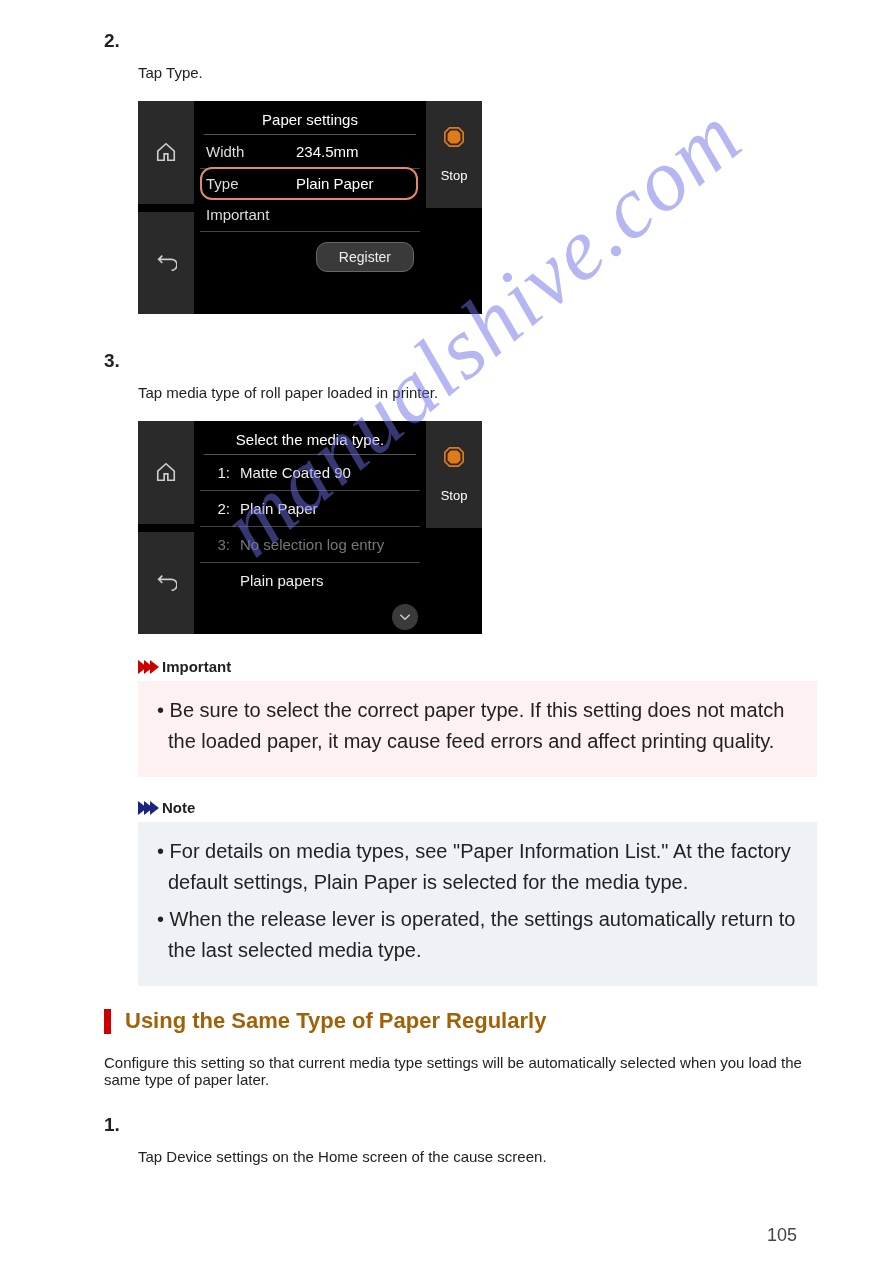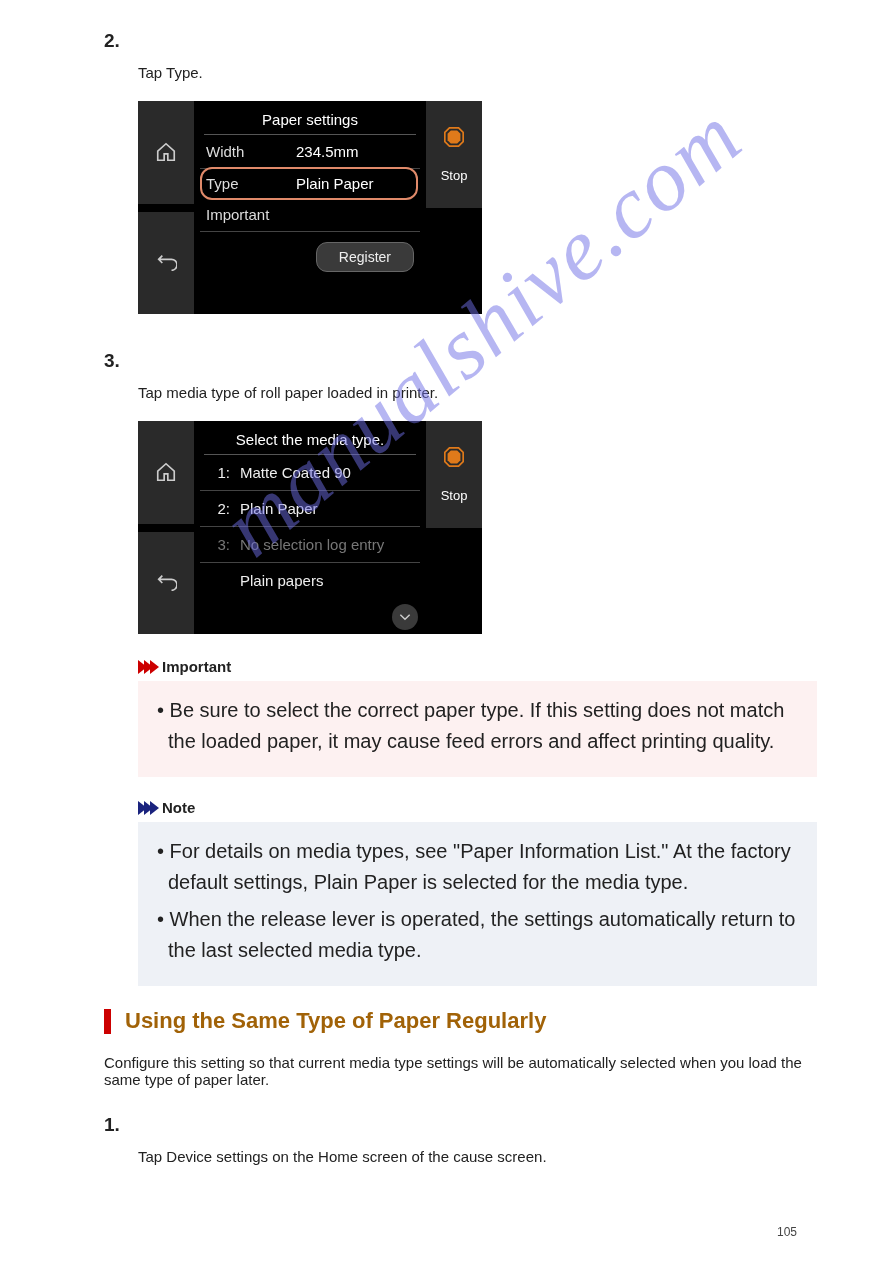--- a/index.html
+++ b/index.html
@@ -179,21 +179,21 @@
     pointer-events: none;
     font-style: italic;
     font-family: Georgia, 'Times New Roman', serif;
     letter-spacing: 2px;
     white-space: nowrap;
     z-index: 5;
   }
 
   .page-num {
     text-align: right;
-    font-size: 12px;
+    font-size: 18px;
     color: #444;
     margin-top: 60px;
     padding-right: 20px;
   }
 
   
   svg { display: block; }
 </style>
 </head>
 <body>

